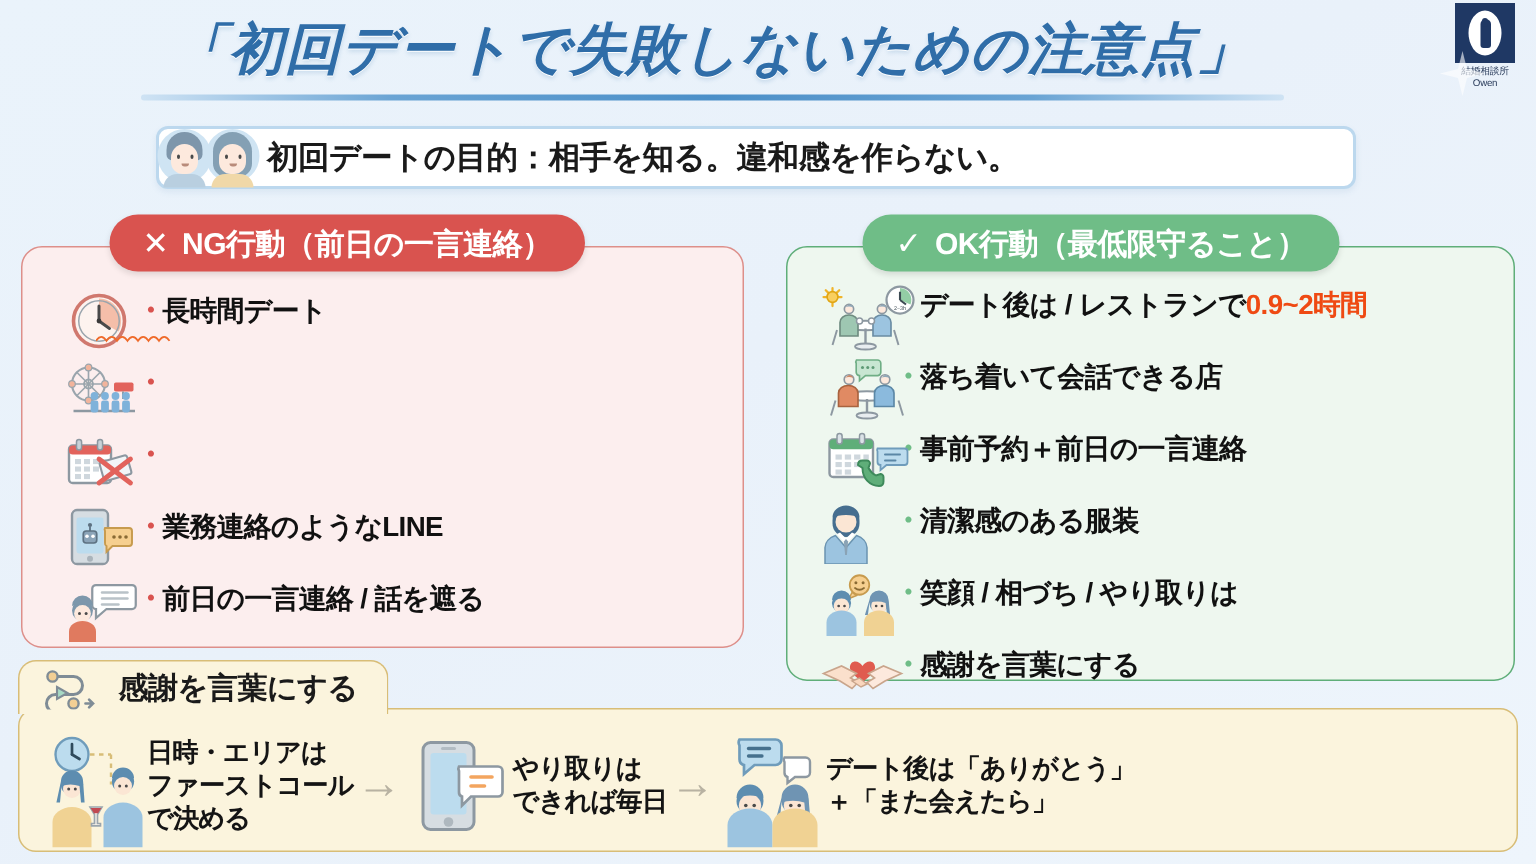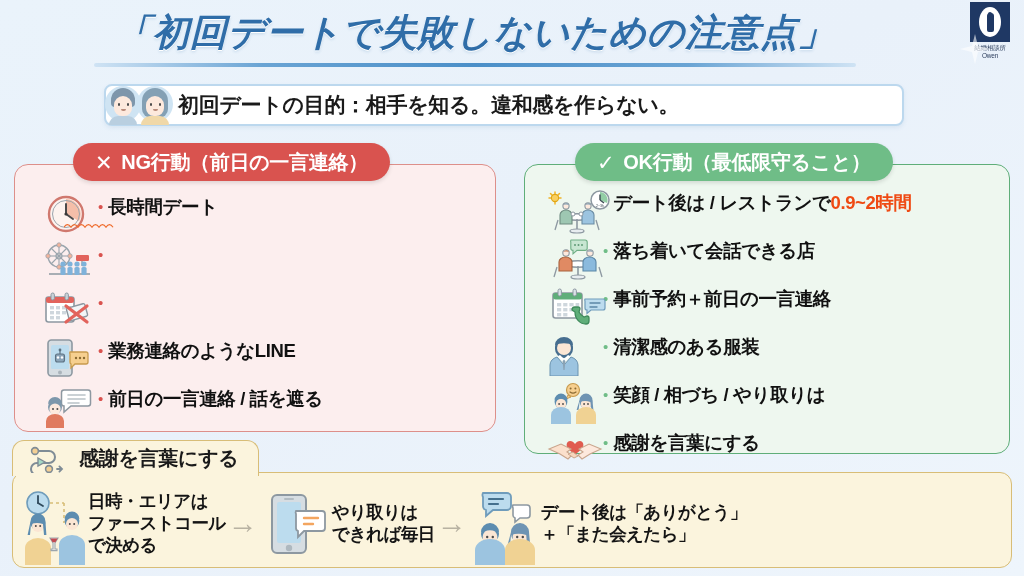--- a/index.html
+++ b/index.html
@@ -210,21 +210,21 @@
     z-index: 3;
   }
   .bottom-pill .label {
     font-size: 20px; font-weight: bold; color: #1a1a1a;
     letter-spacing: -0.3px; margin-left: 8px;
   }
   .steps {
     position: absolute; left: 12px; top: 478px;
     width: 864px; height: 90px;
     display: flex; align-items: center;
-    padding: 0 4px;
+    padding: 0 14px;
     z-index: 4;
   }
   .step {
     display: flex; align-items: center;
   }
   .step-icon { width: 72px; flex: 0 0 72px; height: 80px; position: relative; }
   .step-icon svg { position: absolute; left: 0; top: 4px; }
   .step-text {
     font-size: 17.5px; font-weight: bold; color: #141414;
     line-height: 22px; letter-spacing: -0.6px;

